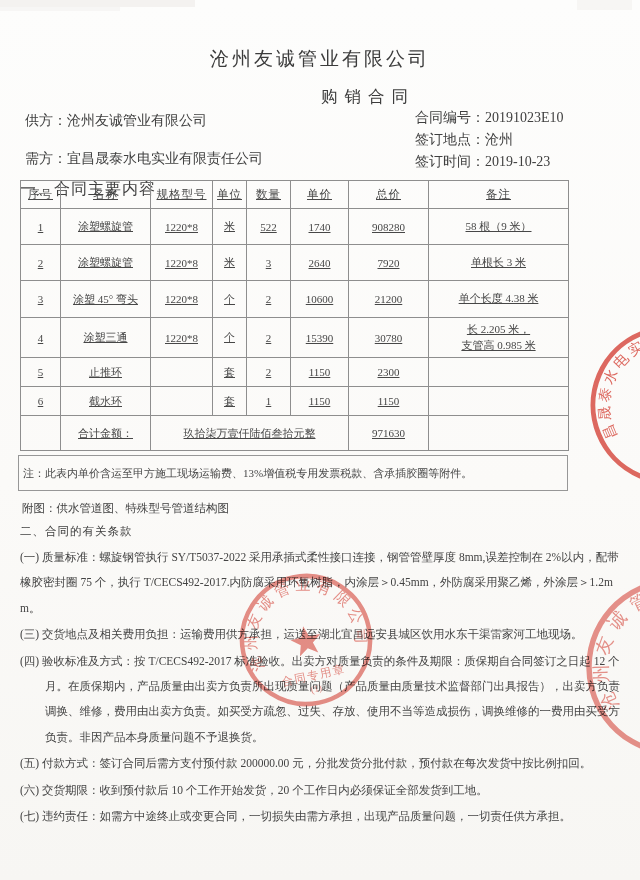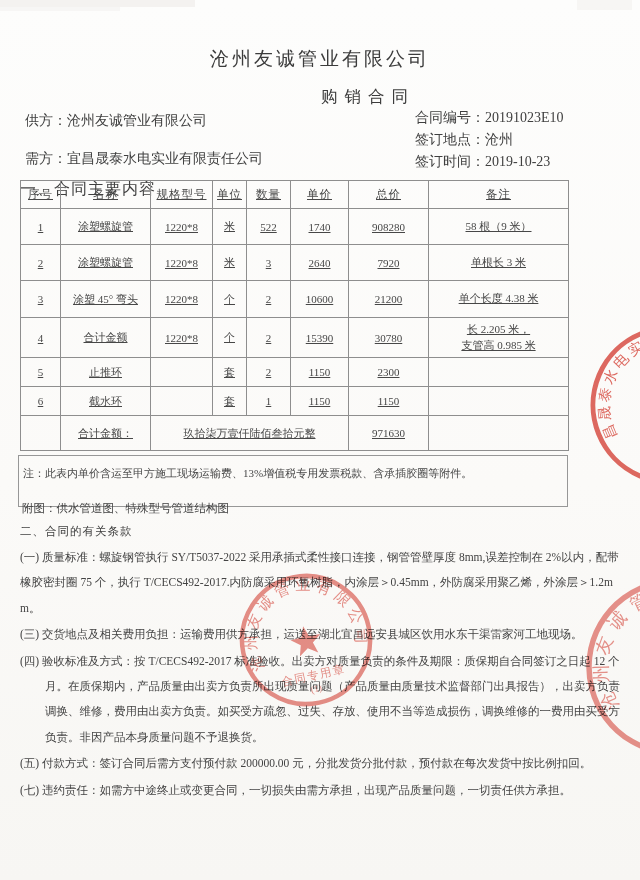--- a/index.html
+++ b/index.html
@@ -36,21 +36,21 @@
   table.items thead th{font-size:11.5px;letter-spacing:1px;}
   tbody tr:nth-child(1){height:36px;}
   tbody tr:nth-child(2){height:36px;}
   tbody tr:nth-child(3){height:37px;}
   tbody tr:nth-child(4){height:40px;}
   tbody tr:nth-child(5){height:29px;}
   tbody tr:nth-child(6){height:29px;}
   tbody tr:nth-child(7){height:35px;}
   .prewrap{white-space:pre-line;line-height:1.45;}
   .note-box{
-    position:absolute;left:18px;top:455px;width:550px;height:52px;
+    position:absolute;left:18px;top:455px;width:550px;height:36px;
     border:1px solid #979797;box-sizing:border-box;
     font-size:11px;line-height:34px;padding-left:4px;white-space:nowrap;color:#474747;
   }
   .attachment{position:absolute;left:22px;top:501px;font-size:11.5px;}
   .sec2-heading{position:absolute;left:20px;top:524px;font-size:11.5px;letter-spacing:1px;}
   .clauses{position:absolute;left:20px;top:545px;width:603px;font-size:11.5px;
     line-height:25.4px;color:#434343;word-break:break-all;}
   .clauses p{margin:0 0 1px 0;}
   .clauses p.hang{padding-left:25px;text-indent:-25px;}
   svg.stamp{position:absolute;pointer-events:none;mix-blend-mode:multiply;}
@@ -127,21 +127,21 @@
         <td>涂塑 45° 弯头</td>
         <td>1220*8</td>
         <td>个</td>
         <td>2</td>
         <td>10600</td>
         <td>21200</td>
         <td class="prewrap">单个长度 4.38 米</td>
       </tr>
       <tr>
         <td>4</td>
-        <td>合计金额</td>
+        <td>涂塑三通</td>
         <td>1220*8</td>
         <td>个</td>
         <td>2</td>
         <td>15390</td>
         <td>30780</td>
         <td class="prewrap">长 2.205 米，
 支管高 0.985 米</td>
       </tr>
       <tr>
         <td>5</td>
@@ -175,20 +175,21 @@
 
   <div class="note-box">注：此表内单价含运至甲方施工现场运输费、13%增值税专用发票税款、含承插胶圈等附件。</div>
   <div class="attachment">附图：供水管道图、特殊型号管道结构图</div>
   <div class="sec2-heading">二、合同的有关条款</div>
 
   <div class="clauses">
     <p>(一) 质量标准：螺旋钢管执行 SY/T5037-2022 采用承插式柔性接口连接，钢管管壁厚度 8mm,误差控制在 2%以内，配带橡胶密封圈 75 个，执行 T/CECS492-2017.内防腐采用环氧树脂，内涂层＞0.45mm，外防腐采用聚乙烯，外涂层＞1.2mm。</p>
     <p>(三) 交货地点及相关费用负担：运输费用供方承担，运送至湖北宜昌远安县城区饮用水东干渠雷家河工地现场。</p>
     <p class="hang">(四) 验收标准及方式：按 T/CECS492-2017 标准验收。出卖方对质量负责的条件及期限：质保期自合同签订之日起 12 个月。在质保期内，产品质量由出卖方负责所出现质量问题（产品质量由质量技术监督部门出具报告），出卖方负责调换、维修，费用由出卖方负责。如买受方疏忽、过失、存放、使用不当等造成损伤，调换维修的一费用由买受方负责。非因产品本身质量问题不予退换货。</p>
     <p>(五) 付款方式：签订合同后需方支付预付款 200000.00 元，分批发货分批付款，预付款在每次发货中按比例扣回。</p>
+    <p>(六) 交货期限：收到预付款后 10 个工作开始发货，20 个工作日内必须保证全部发货到工地。</p>
     <p>(七) 违约责任：如需方中途终止或变更合同，一切损失由需方承担，出现产品质量问题，一切责任供方承担。</p>
   </div>
 
   <svg class="stamp stamp-buyer" width="170" height="170" viewBox="0 0 170 170">
     <circle cx="85" cy="85" r="77" fill="none" stroke="#d9453a" stroke-width="5"></circle>
     <path id="arcA" d="M 26.1 100.8 A 61 61 0 1 1 143.9 100.8" fill="none"></path>
     <text font-size="14.5" letter-spacing="3" fill="#d9453a">
       <textPath href="#arcA" startOffset="50%" text-anchor="middle">宜昌晟泰水电实业有限责任公司</textPath>
     </text>
     <polygon fill="#d9453a" points="85,70 80.9,81.3 68.8,81.7 78.3,89.2 75,100.8 85,94 95,100.8 91.7,89.2 101.2,81.7 89.1,81.3"></polygon>

